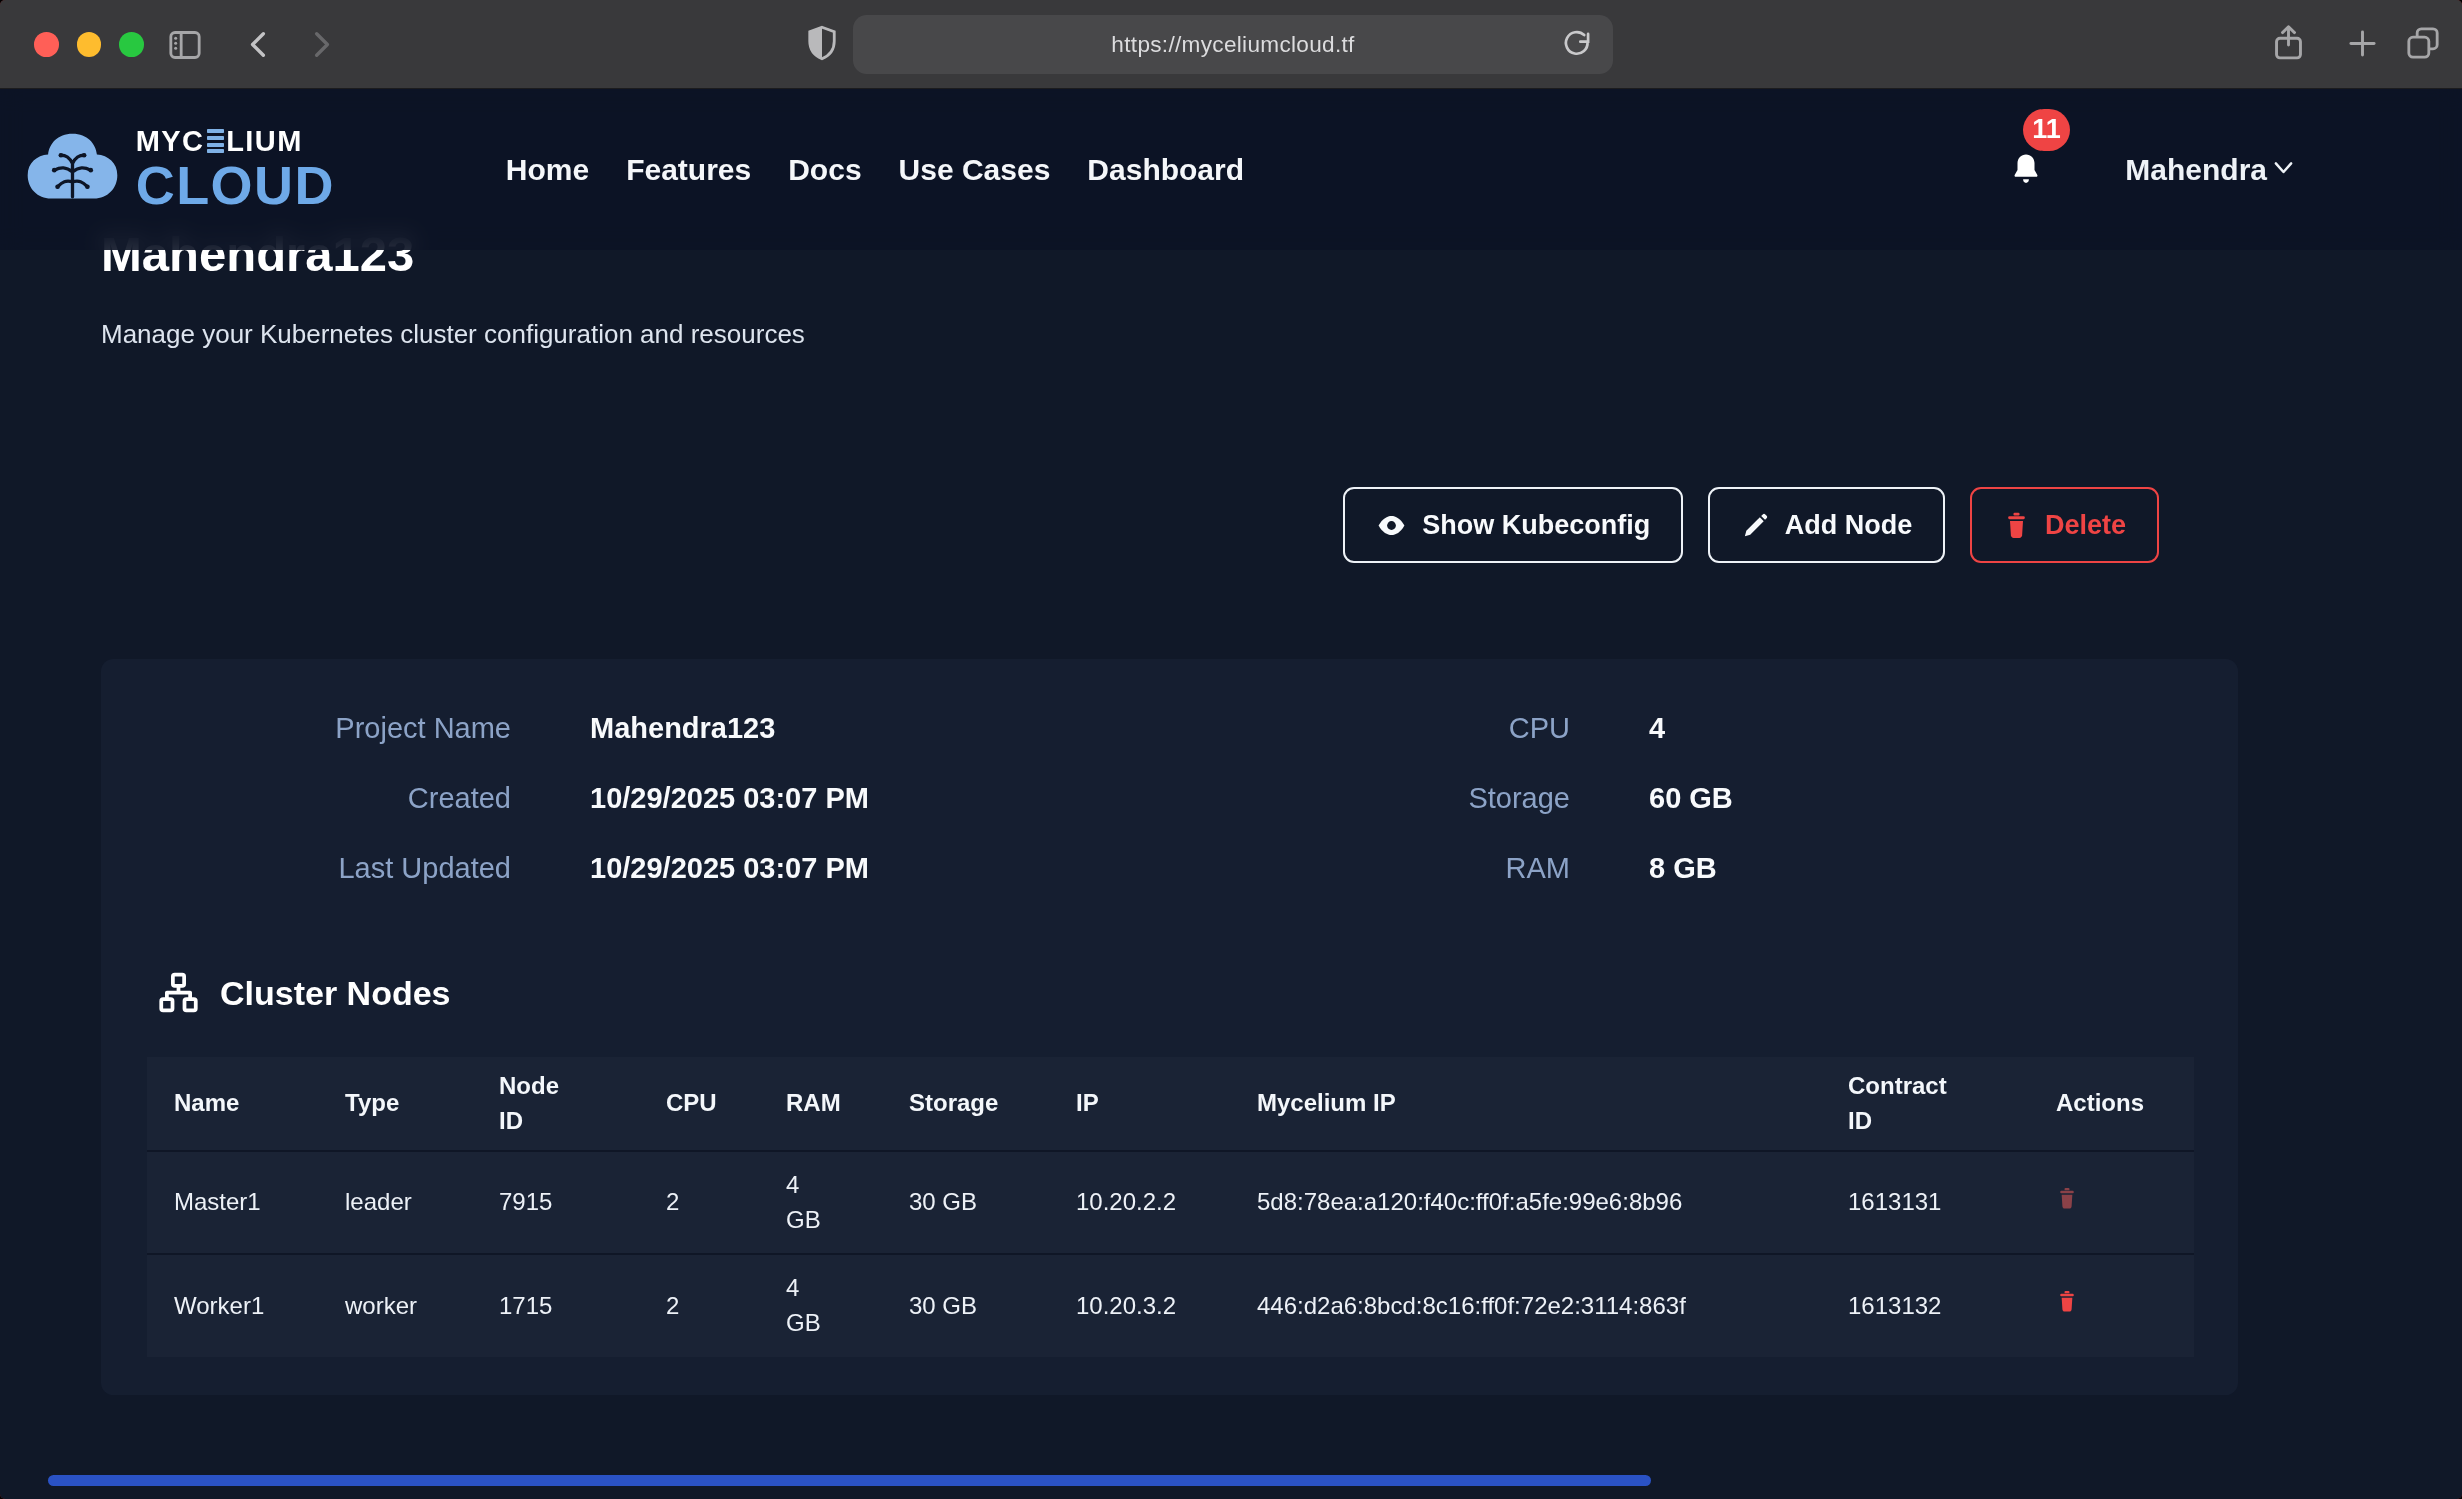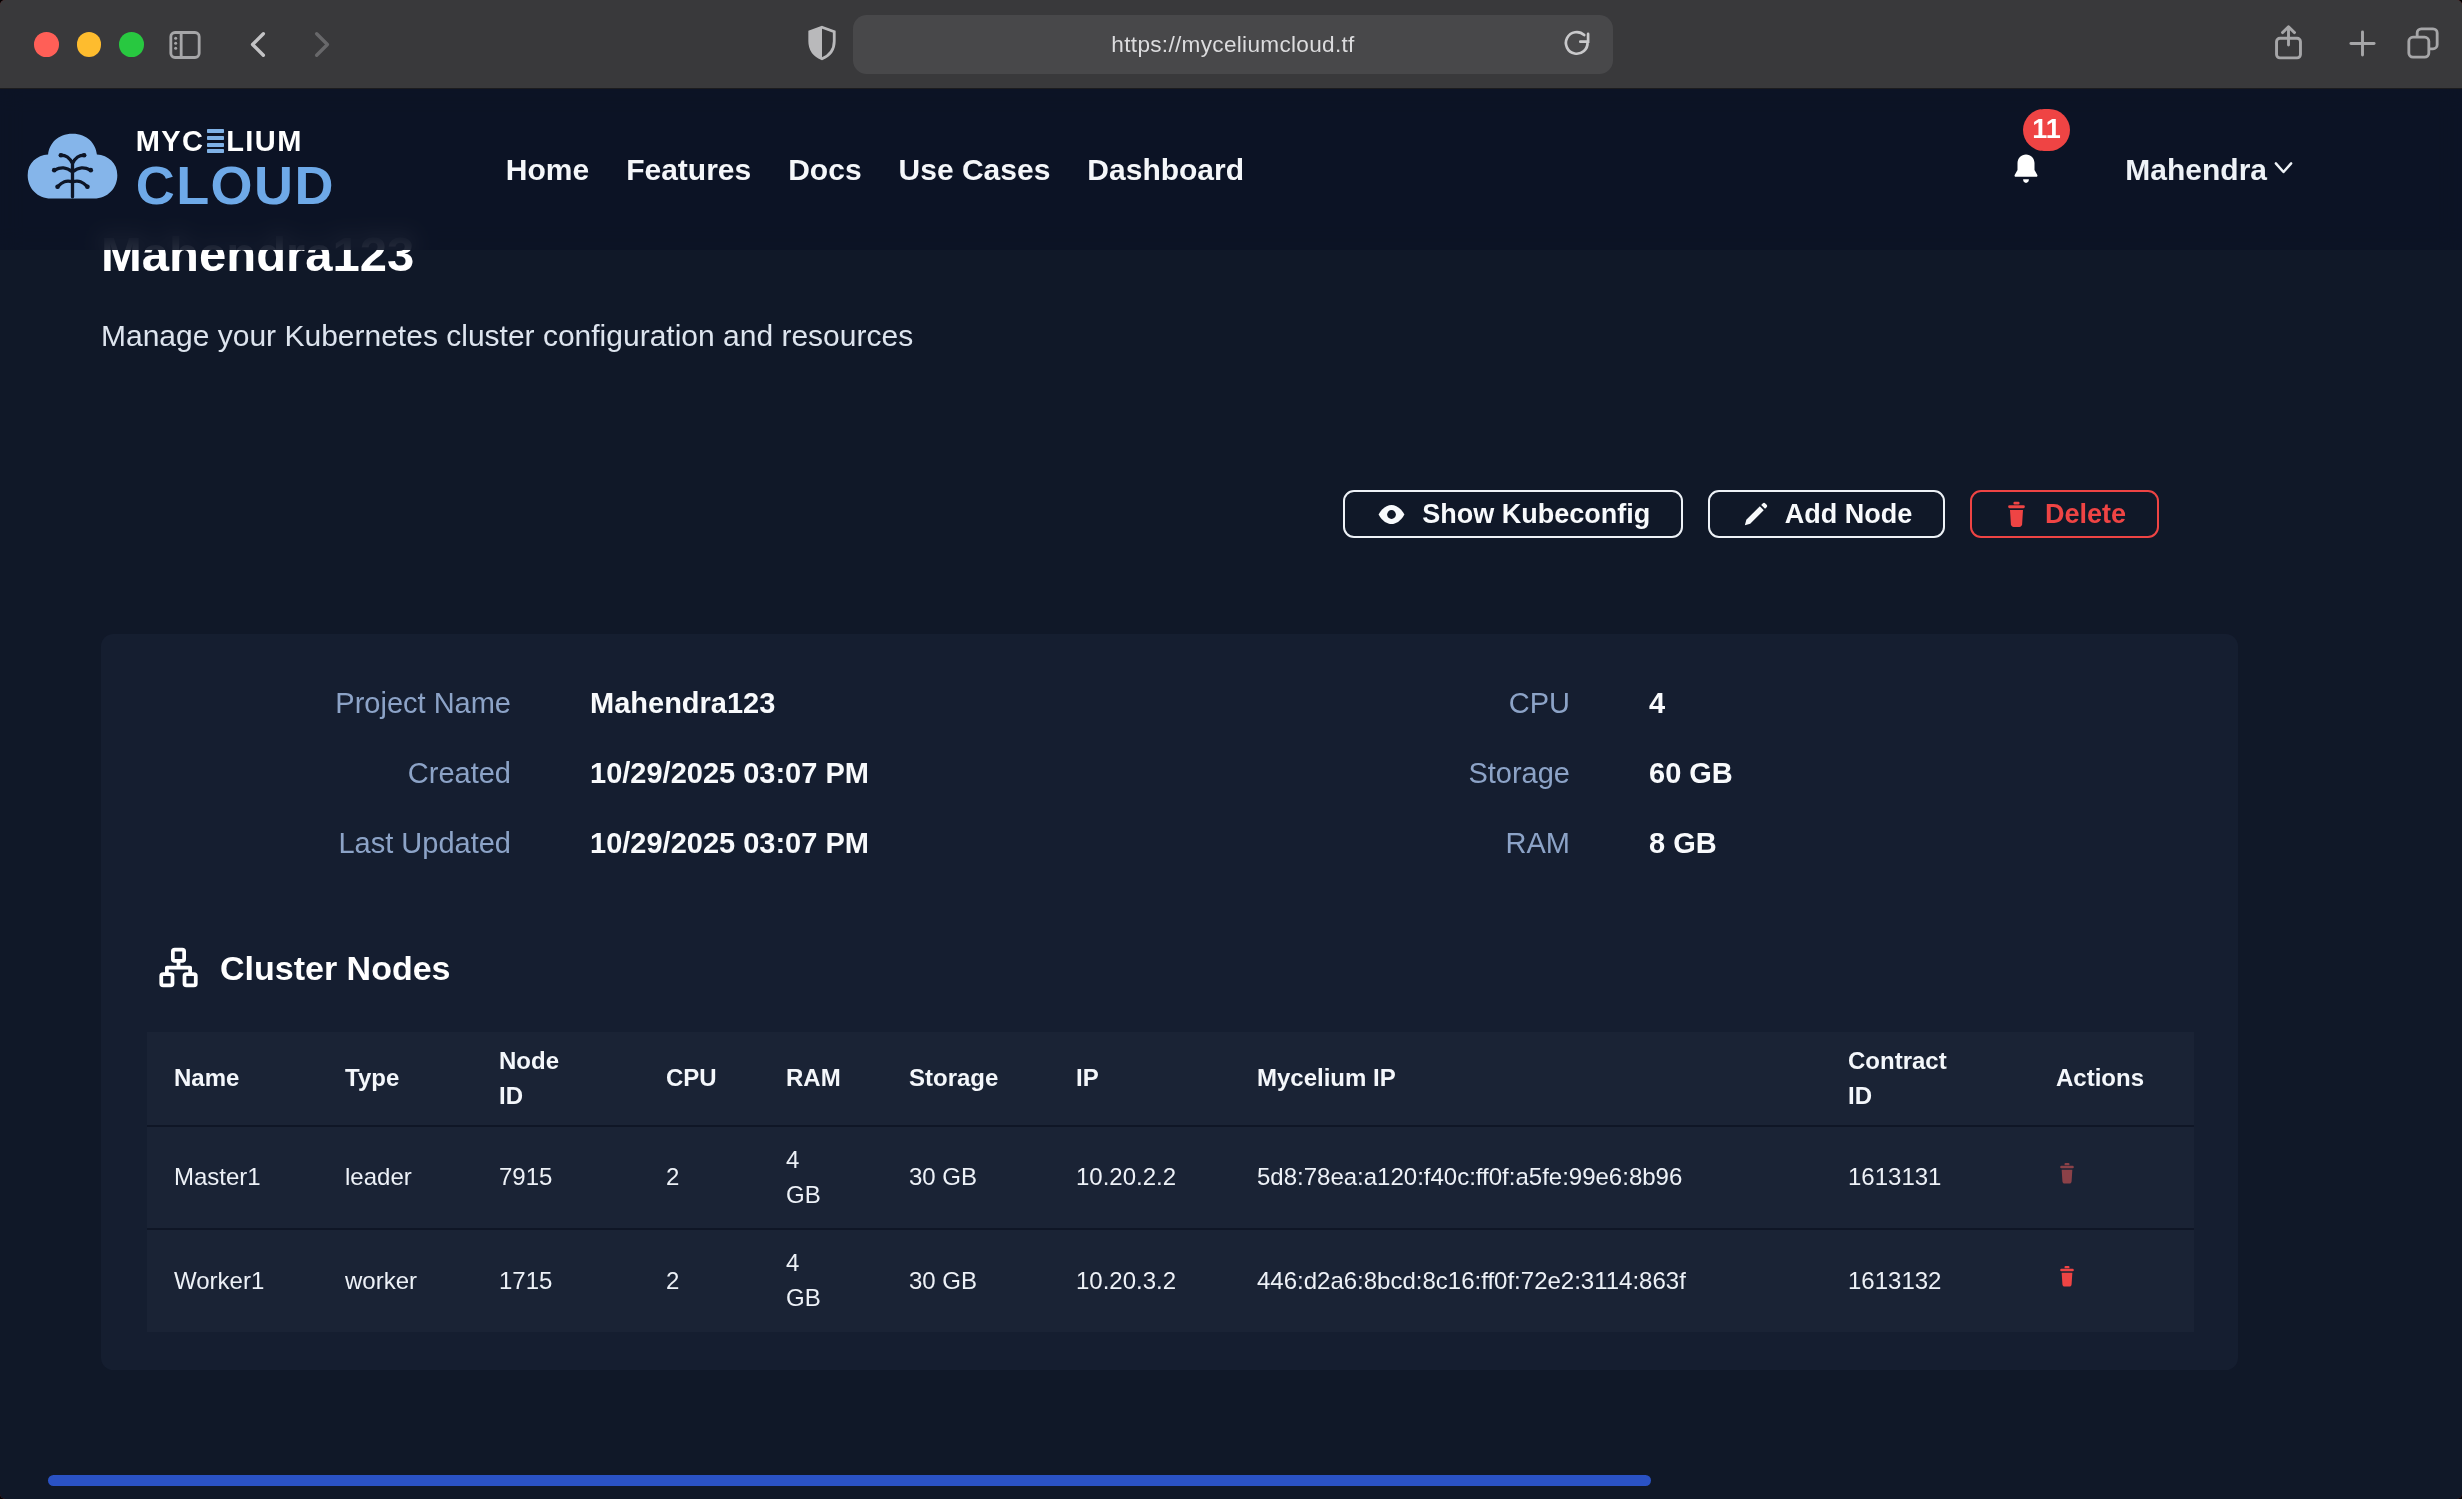--- a/index.html
+++ b/index.html
@@ -38,24 +38,24 @@
   .bell-wrap svg { display: block; }
   .badge { position: absolute; top: -42px; right: -27px; min-width: 44px; height: 42px; padding: 0 9.6px;
            background: #ef4444; border-radius: 22px; color: #ffffff; font-size: 27px; font-weight: 700;
            display: flex; align-items: center; justify-content: center; }
   .user-menu { display: flex; align-items: center; gap: 5px; cursor: pointer; }
   .user-name { color: #eef2f7; font-size: 30px; font-weight: 700; }
 
   
   .content { position: relative; z-index: 1; padding: 137px 0 0 0; }
   .page-title { margin-left: 101px; color: #ffffff; font-size: 49px; font-weight: 700; }
-  .page-subtitle { margin: 37px 0 0 101px; color: #dde4ee; font-size: 30px; font-weight: 400; }
+  .page-subtitle { margin: 37px 0 0 101px; color: #dde4ee; font-size: 26px; font-weight: 400; }
 
   .actions-row { display: flex; justify-content: flex-end; gap: 24.6px; margin: 137px 303px 0 0; }
-  .btn { display: flex; align-items: center; gap: 15px; height: 48px; padding: 0 31px;
+  .btn { display: flex; align-items: center; gap: 15px; height: 76px; padding: 0 31px;
          background: transparent; border: 2.1px solid #eef2f7; border-radius: 11px;
          color: #f8fafc; font-size: 27px; font-weight: 700; font-family: inherit; cursor: pointer; }
   .btn svg { display: block; }
   .btn.danger { border-color: #ef4444; color: #ef4444; }
 
   
   .card { margin: 96px 224px 0 101px; background: #151e30; border-radius: 12.3px; padding: 53px 0 38px 0; }
   .details-grid { display: flex; }
   .details-col { display: flex; flex-direction: column; }
   .details-col.left { flex: 0 0 1196px; }

